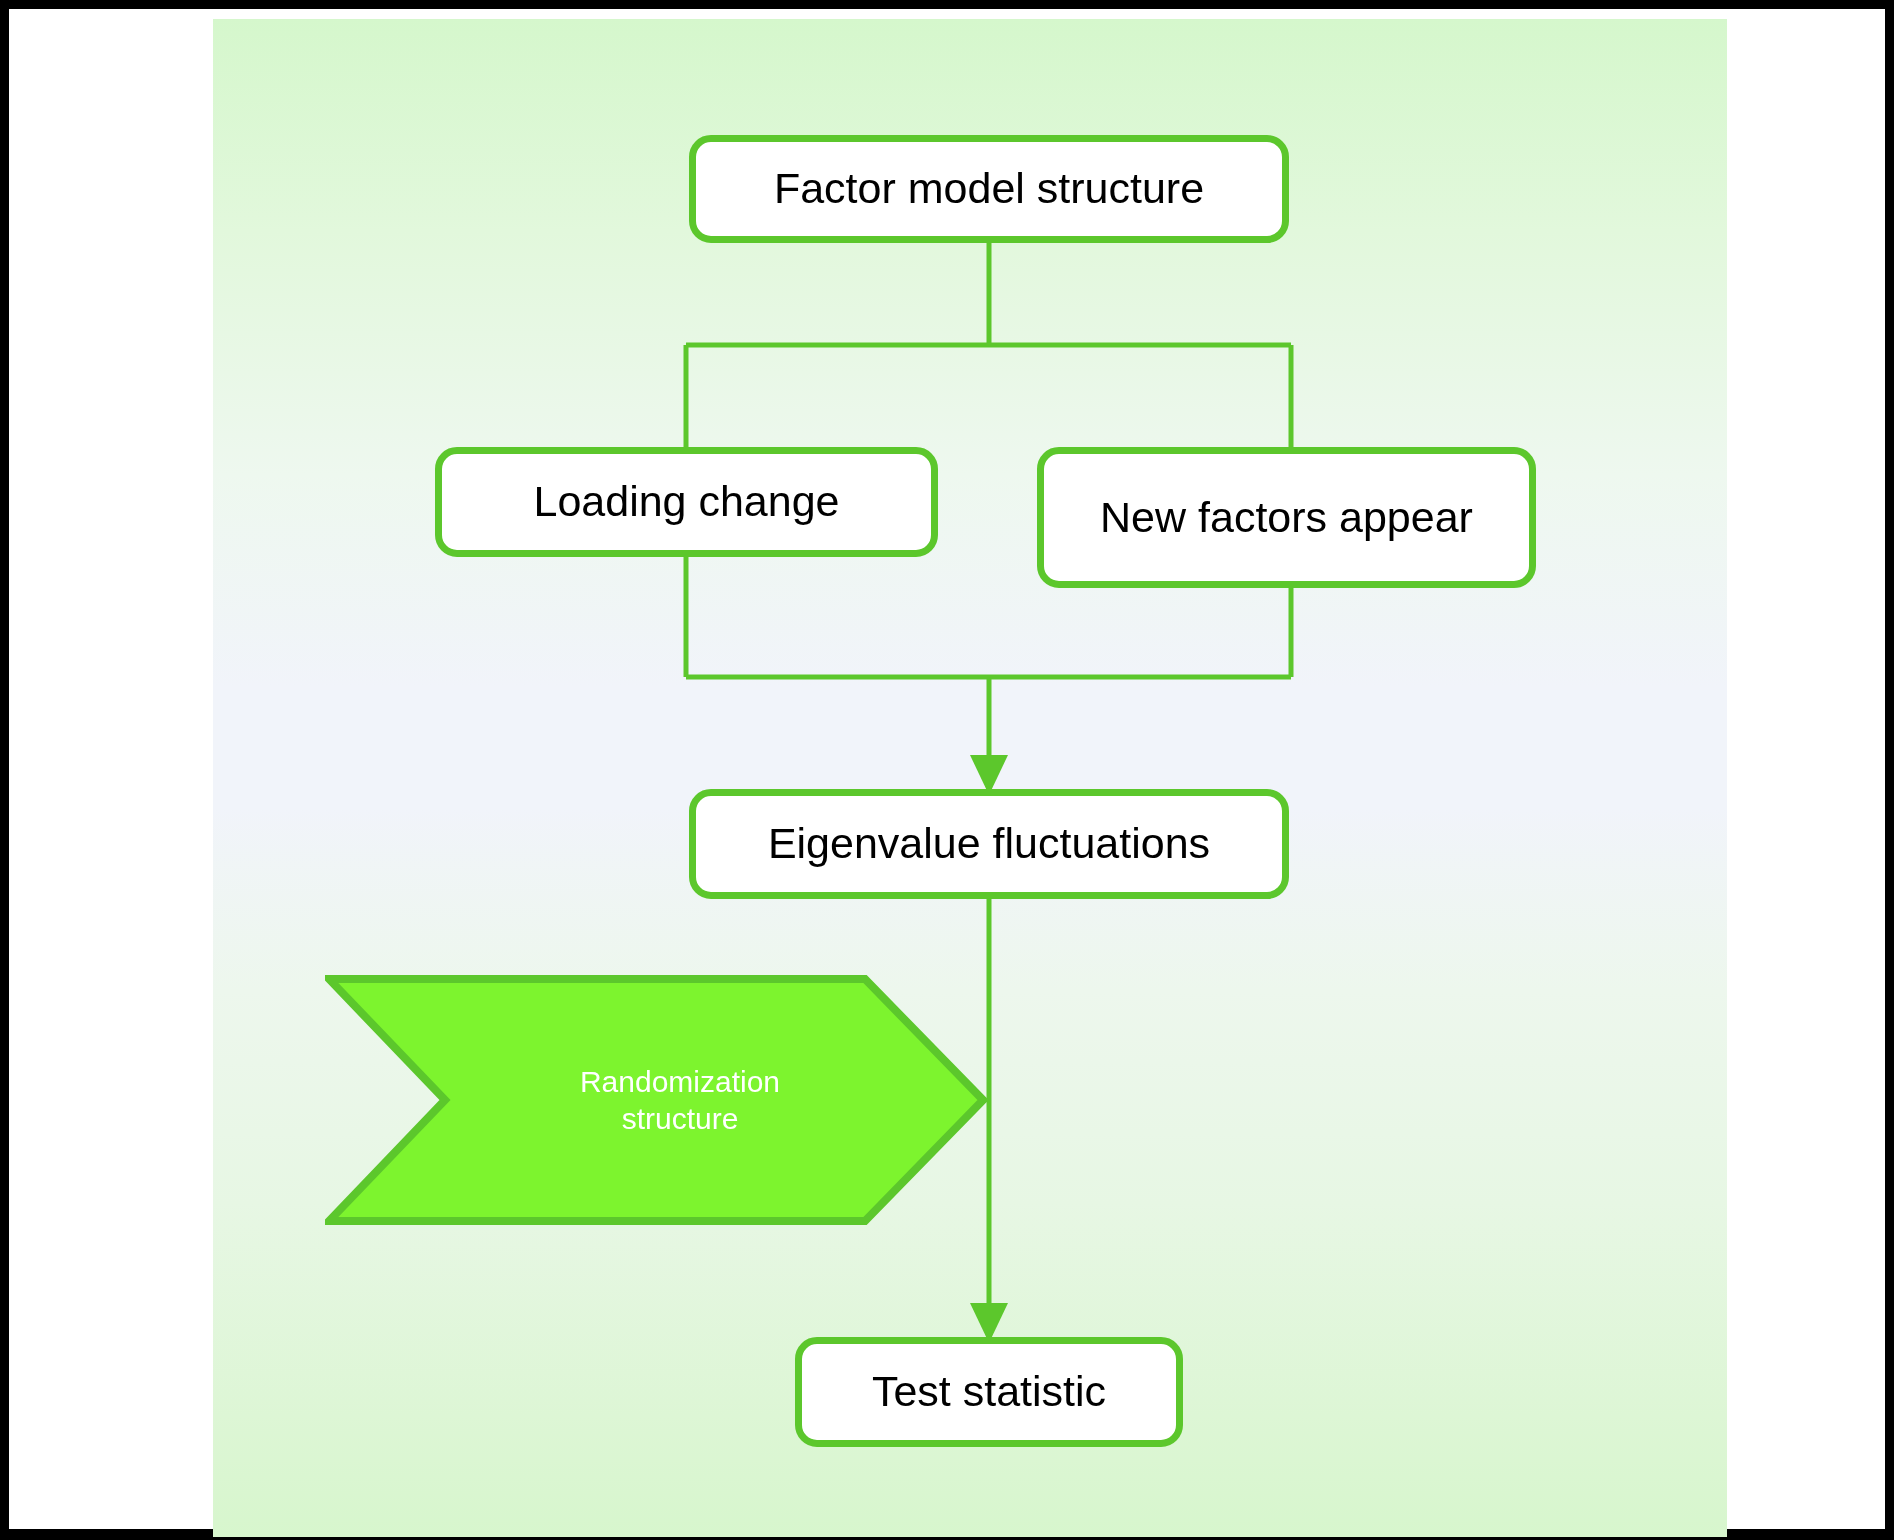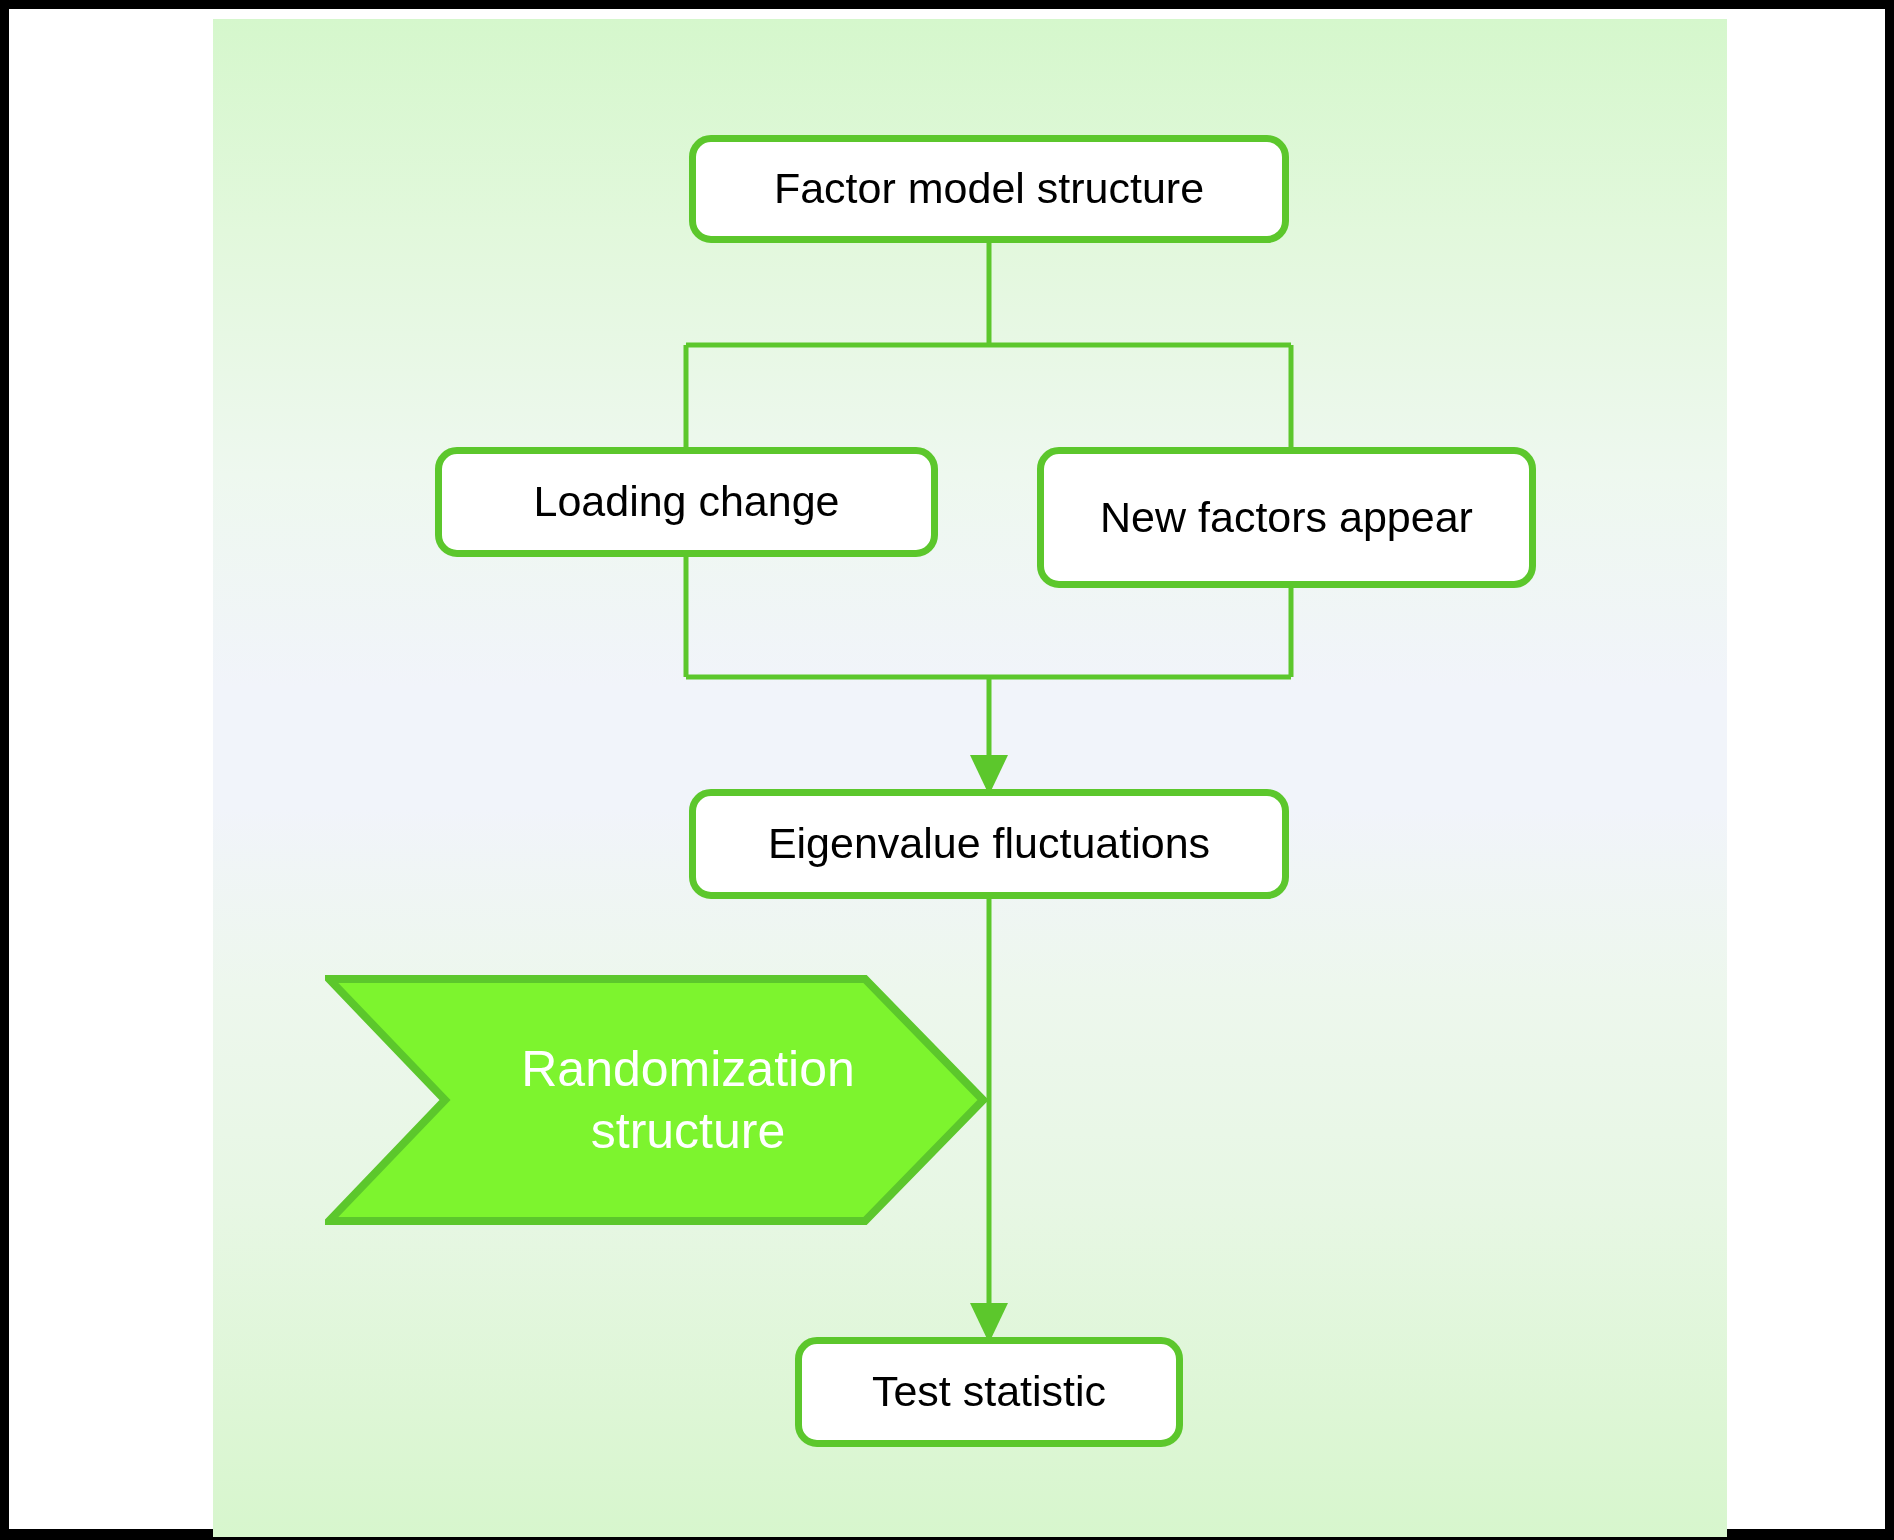--- a/index.html
+++ b/index.html
@@ -82,29 +82,29 @@
   #node-randomization {
     position: absolute;
     left: 112px;
     top: 956px;
     width: 662px;
     height: 250px;
   }
   #node-randomization svg { display: block; width: 662px; height: 250px; }
   #randomization-label {
     position: absolute;
-    left: 12px; top: 0;
+    left: 4px; top: 0;
     width: 662px;
     height: 250px;
     display: flex;
     flex-direction: column;
     align-items: center;
     justify-content: center;
     color: #ffffff;
-    font-size: 50px;
+    font-size: 30px;
     line-height: 1.25;
     text-align: center;
     padding-left: 40px;
     box-sizing: border-box;
   }
 </style>
 </head>
 <body>
 
 <div id="figure-frame">

